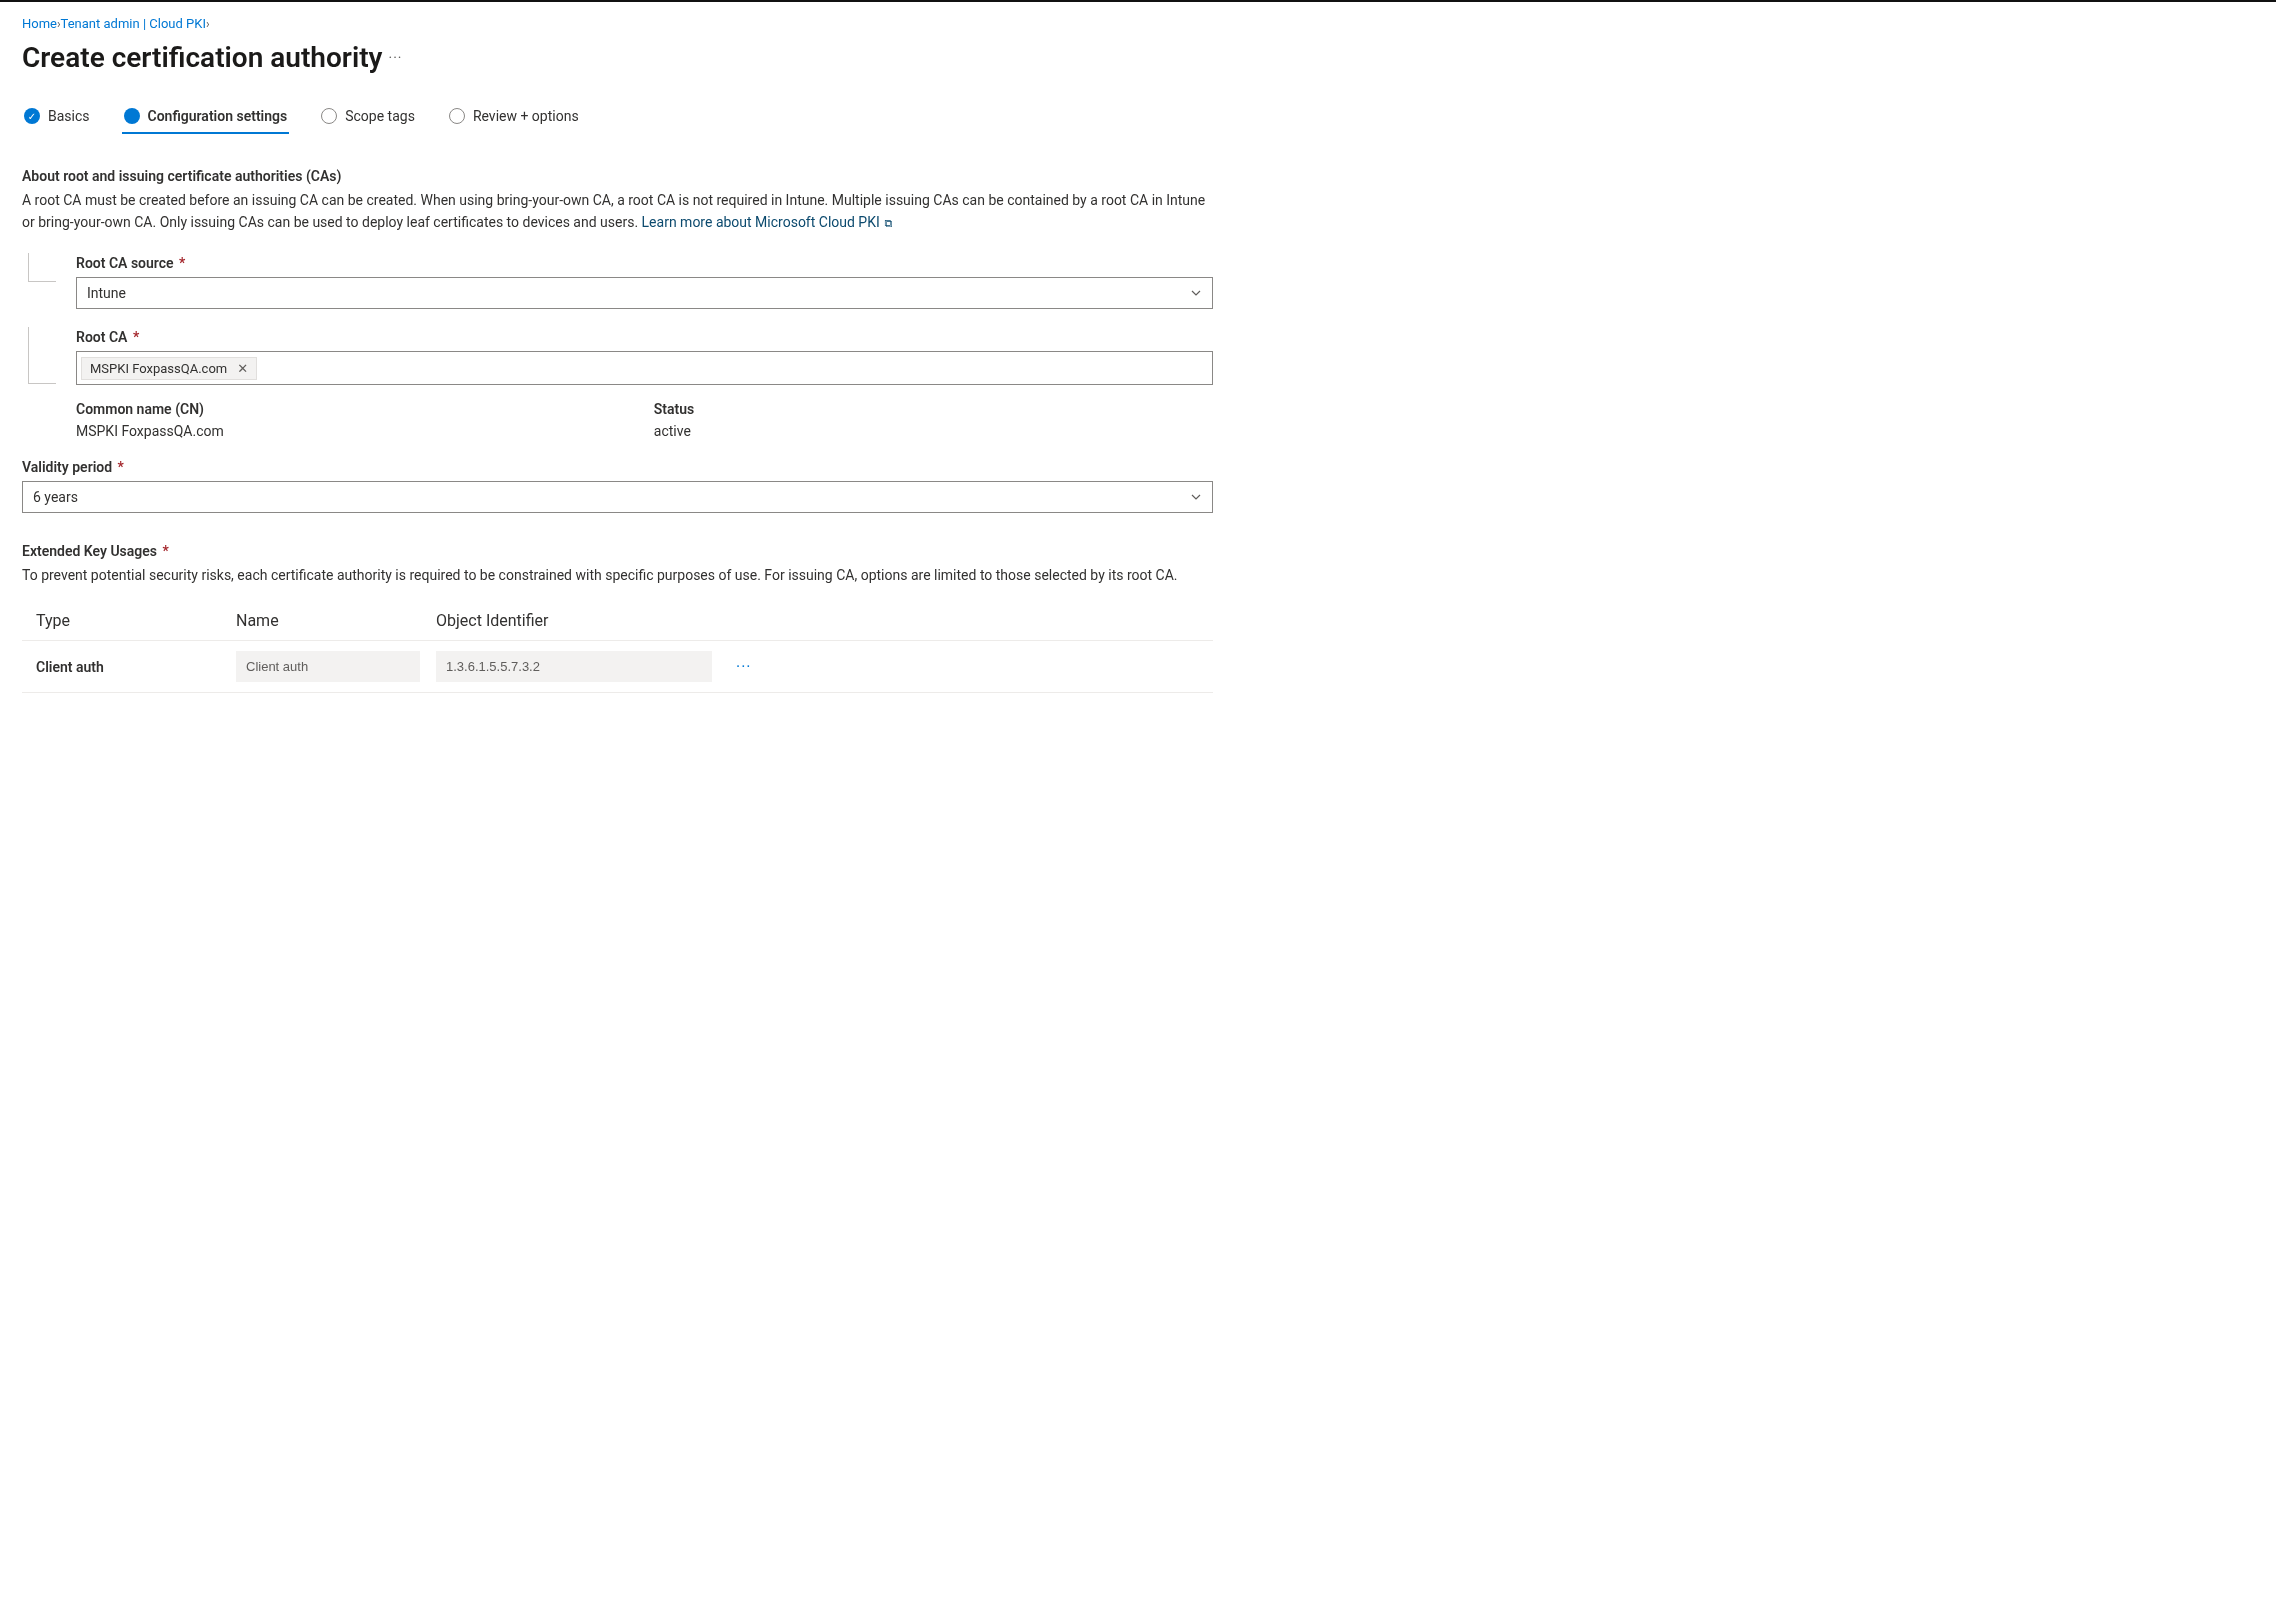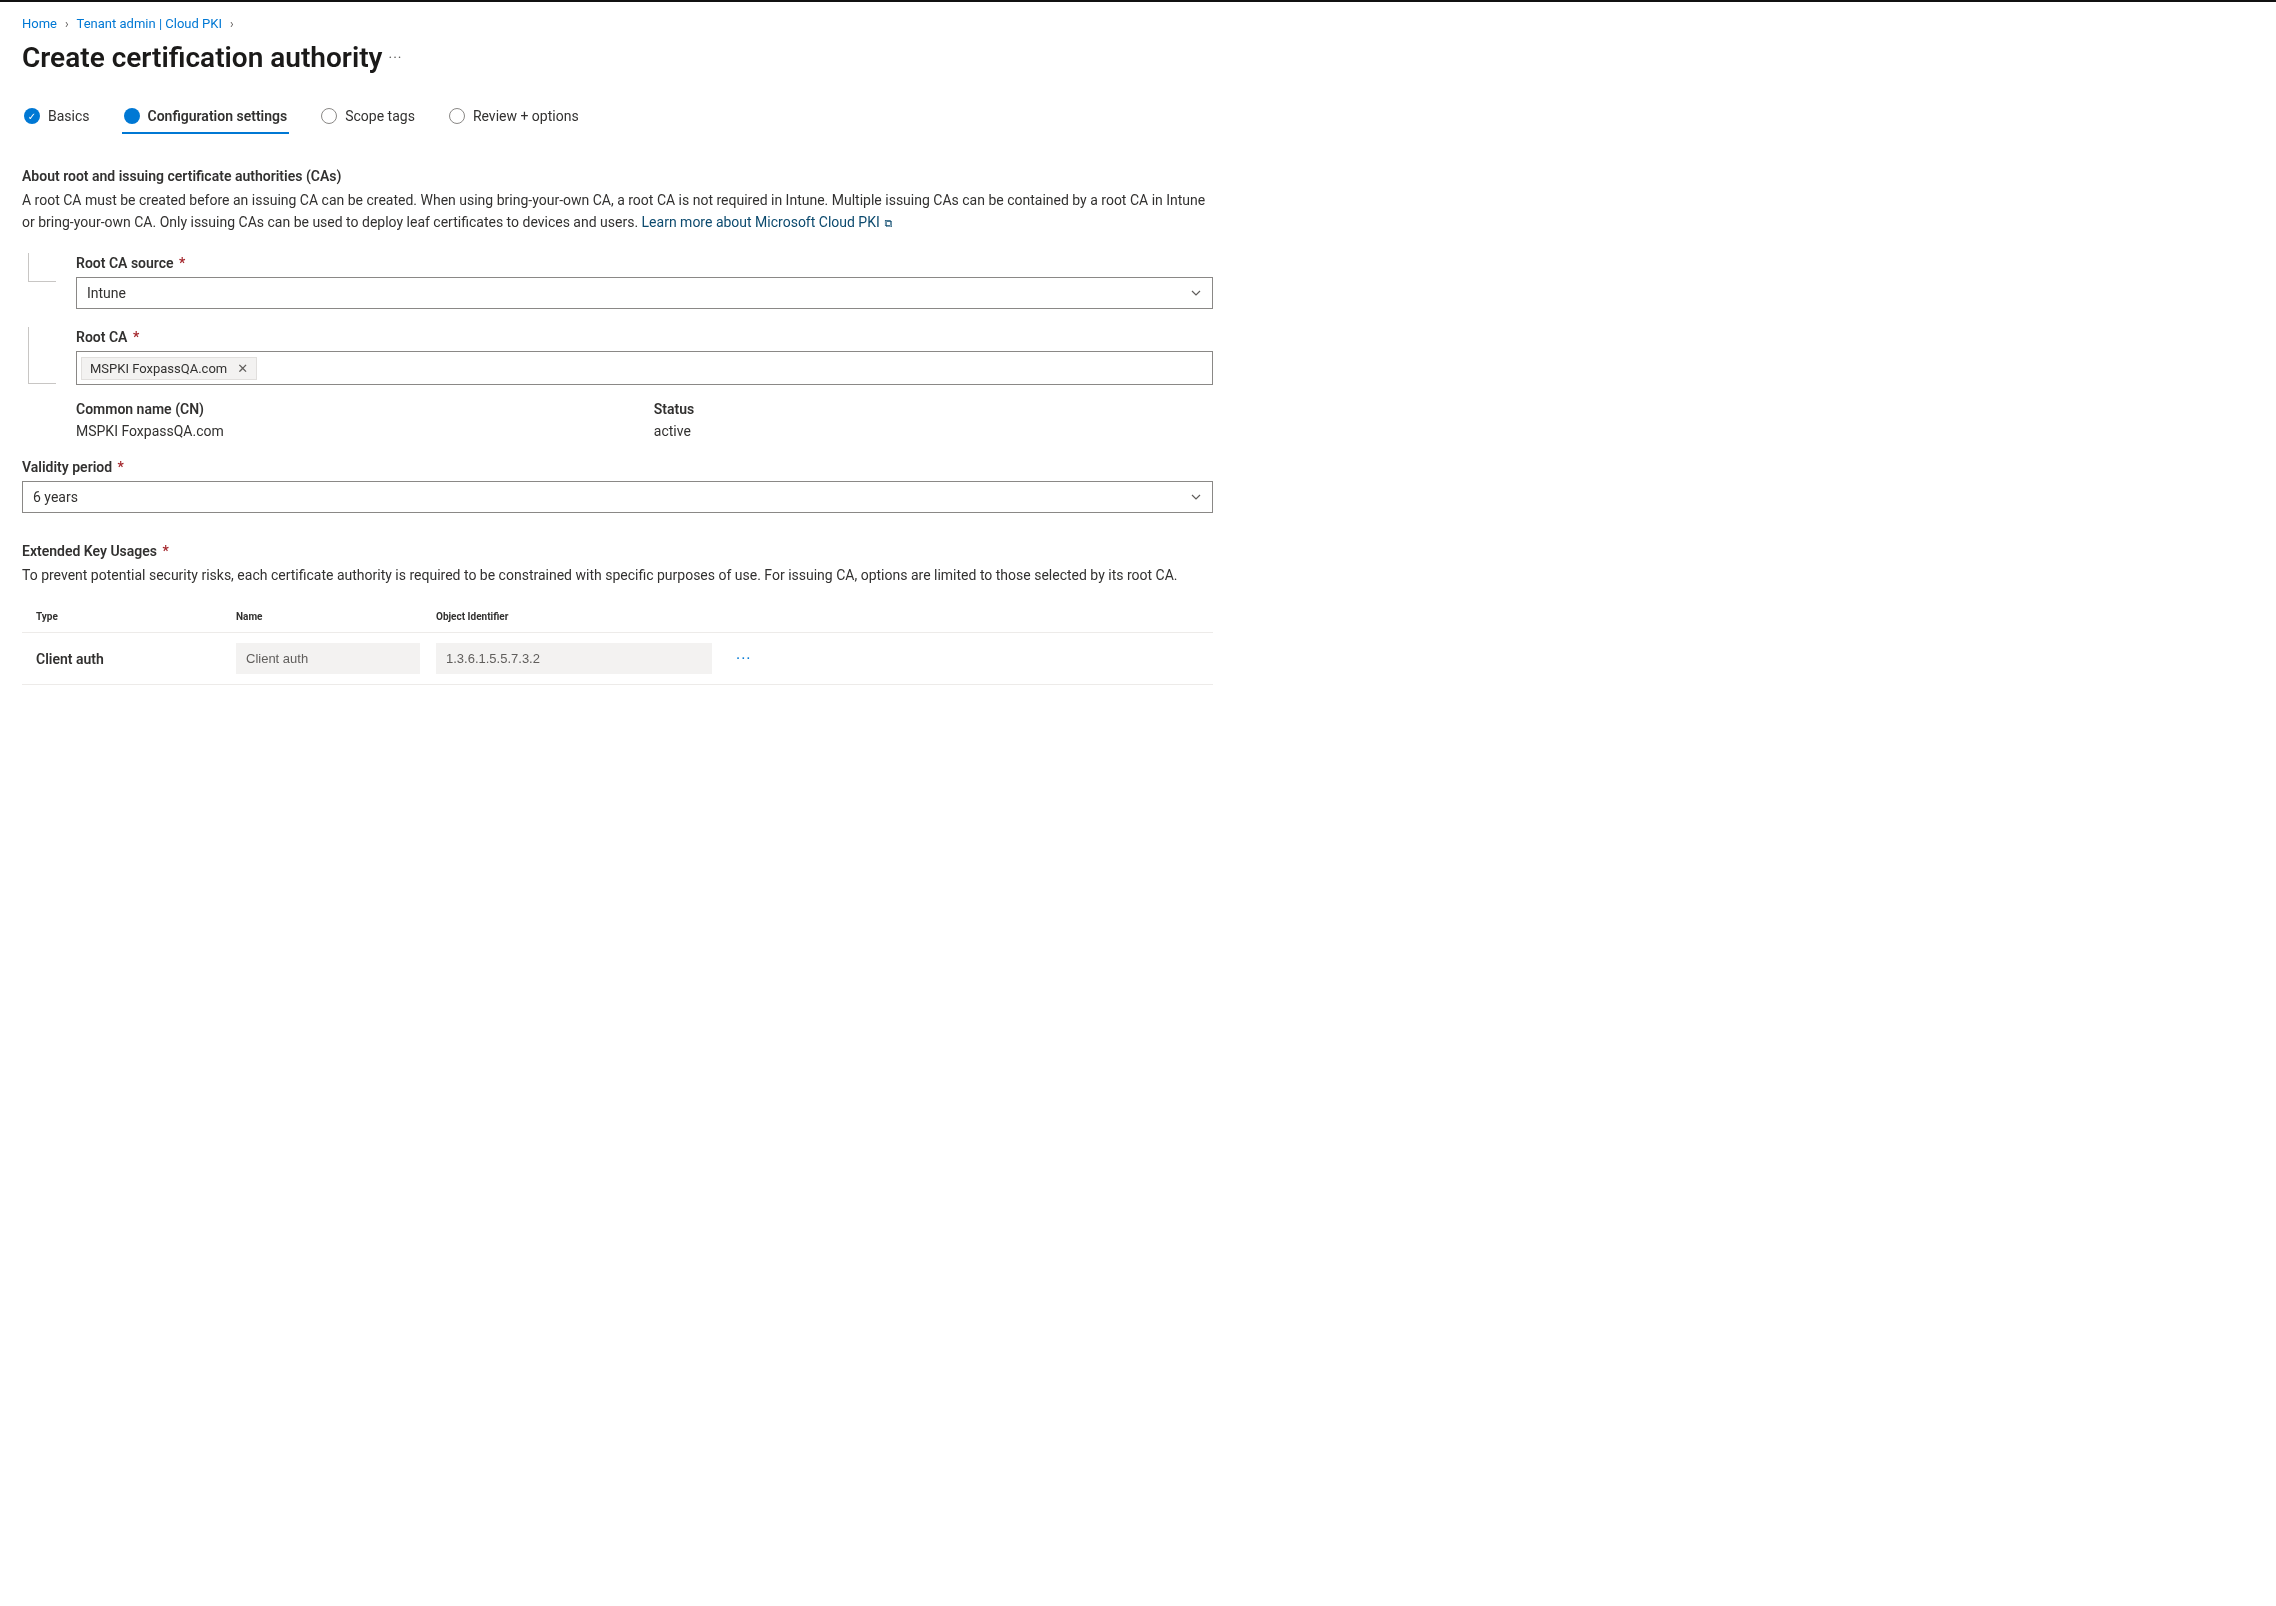--- a/index.html
+++ b/index.html
@@ -19,21 +19,20 @@
       height: 2px;
     }
     .page {
       padding: 14px 22px 30px 22px;
       max-width: 1235px;
     }
     
     .breadcrumb {
       display: flex;
       align-items: center;
-      gap: 8px;
       font-size: 13px;
       margin-bottom: 10px;
     }
     .breadcrumb a {
       color: #0078d4;
       text-decoration: none;
     }
     .breadcrumb .chev {
       color: #605e5c;
       font-size: 12px;
@@ -216,22 +215,22 @@
     .readout .col .val {
       font-size: 14px;
       color: #323130;
     }
     
     .eku-head {
       display: grid;
       grid-template-columns: 200px 200px 300px 60px;
       padding: 10px 14px;
       border-bottom: 1px solid #edebe9;
-      font-weight: 700;
-      font-size: 10px;
+      font-weight: 400;
+      font-size: 16px;
     }
     .eku-row {
       display: grid;
       grid-template-columns: 200px 200px 300px 60px;
       align-items: center;
       padding: 10px 14px;
       border-bottom: 1px solid #edebe9;
     }
     .eku-row .type {
       font-weight: 600;

